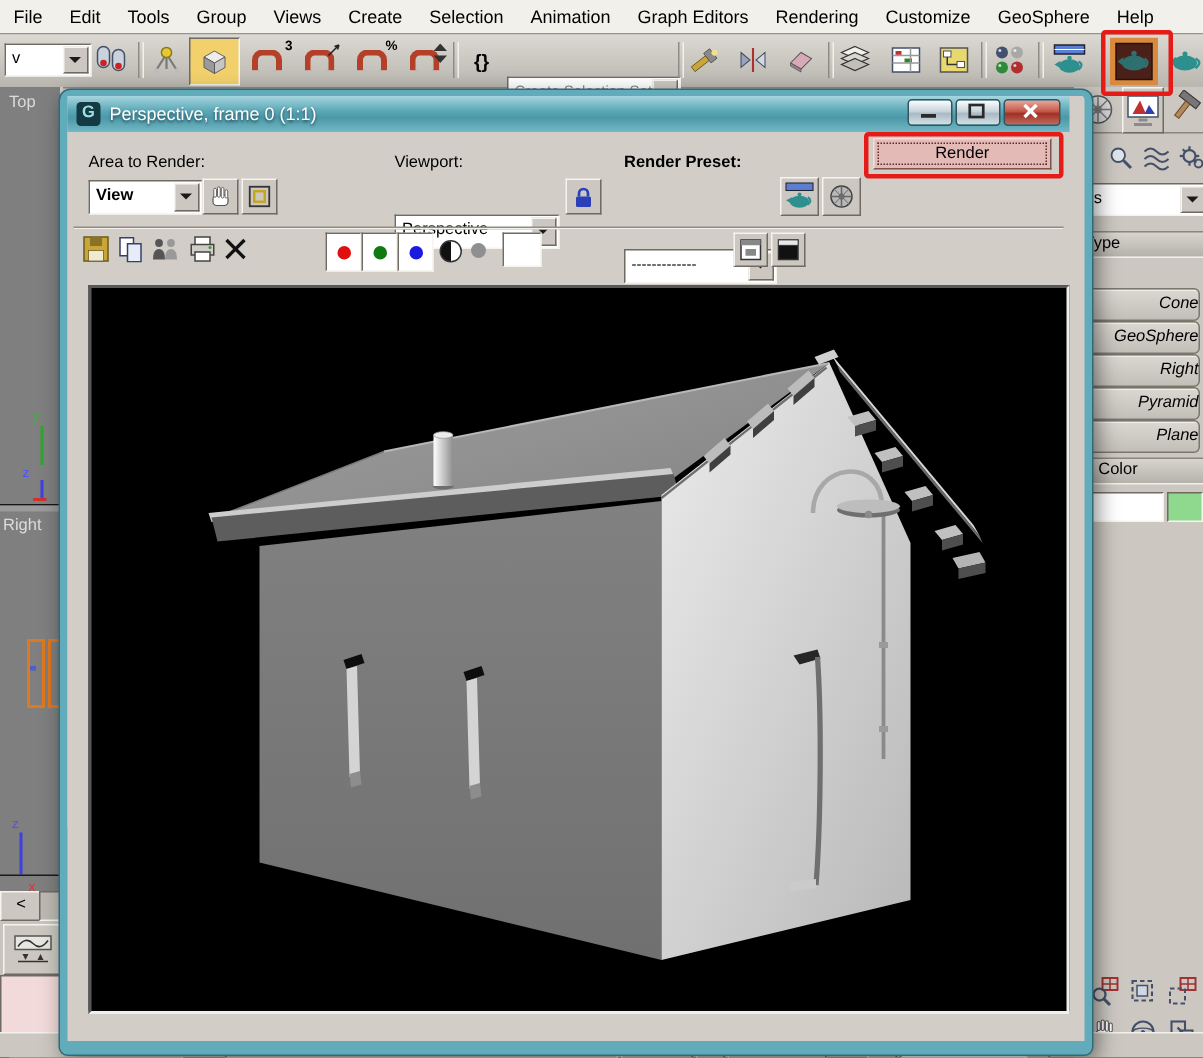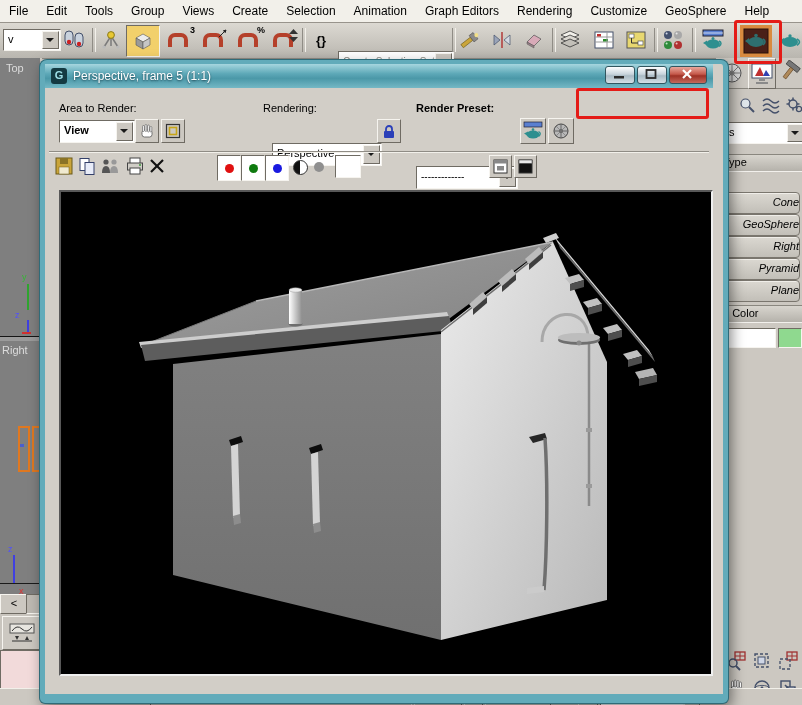--- a/index.html
+++ b/index.html
@@ -428,21 +428,21 @@
   </div>
   <div class="sbtn" style="left:684px;top:689px;width:14px;">
     <svg width="8" height="8">
         <circle cx="4" cy="4" r="3" fill="#c22"></circle>
       </svg>
   </div>
 
   <div id="dialog" class="abs">
     <div id="titlebar" class="abs">
       <span class="abs" style="left:6px;top:4px;width:16px;height:16px;border-radius:3px;background:#143a42;color:#9fe0e8;font-size:11px;font-weight:bold;text-align:center;line-height:15px;">G</span>
-      <span id="dlg-title" class="abs">Perspective, frame 5 (1:1)</span>
+      <span id="dlg-title" class="abs">Perspective, frame 0 (1:1)</span>
       <span class="wbtn" style="left:560px;width:28px;">
         <svg width="26" height="14">
             <rect x="8" y="9" width="10" height="2.5" fill="#2a2a2a"></rect>
           </svg>
       </span>
       <span class="wbtn" style="left:592px;width:28px;">
         <svg width="26" height="14">
             <rect x="8.5" y="3" width="9" height="8" fill="none" stroke="#2a2a2a" stroke-width="1.8"></rect>
           </svg>
       </span>
@@ -450,21 +450,21 @@
         <svg width="34" height="14">
             <line x1="13" y1="3" x2="21" y2="11" stroke="#fff" stroke-width="2.2"></line>
             <line x1="21" y1="3" x2="13" y2="11" stroke="#fff" stroke-width="2.2"></line>
           </svg>
       </span>
     </div>
 
     <div id="client" class="abs">
 
       <span class="abs lbl" style="left:14px;top:14px;">Area to Render:</span>
-      <span class="abs lbl" style="left:218px;top:14px;">Rendering:</span>
+      <span class="abs lbl" style="left:218px;top:14px;">Viewport:</span>
       <span class="abs lbl" style="left:371px;top:14px;font-weight:bold;">Render Preset:</span>
 
       <div class="combo abs" style="left:14px;top:32px;width:70px;height:21px;font-weight:bold;">
         <span>View</span>
         <span class="dar"></span>
       </div>
       <div class="abs raised" style="left:90px;top:31px;width:22px;height:22px;display:flex;align-items:center;justify-content:center;">
         <svg width="16" height="16">
             <rect x="3" y="7" width="10" height="7" rx="2.5" fill="#fff" stroke="#555" stroke-width=".8"></rect>
             <rect x="3.5" y="2.5" width="1.8" height="6" rx=".9" fill="#fff" stroke="#555" stroke-width=".6"></rect>
@@ -472,21 +472,21 @@
             <rect x="8.5" y="2" width="1.8" height="7" rx=".9" fill="#fff" stroke="#555" stroke-width=".6"></rect>
             <rect x="11" y="3.5" width="1.8" height="5.5" rx=".9" fill="#fff" stroke="#555" stroke-width=".6"></rect>
           </svg>
       </div>
       <div class="abs raised" style="left:116px;top:31px;width:22px;height:22px;display:flex;align-items:center;justify-content:center;">
         <svg width="16" height="16">
             <rect x="1.5" y="1.5" width="13" height="13" fill="none" stroke="#333" stroke-width="1.2"></rect>
             <rect x="4.5" y="4.5" width="7" height="7" fill="none" stroke="#c7a518" stroke-width="1.6"></rect>
           </svg>
       </div>
-      <div class="combo abs" style="left:218px;top:32px;width:104px;height:21px;margin-left:9px;">
+      <div class="combo abs" style="left:218px;top:32px;width:104px;height:21px;">
         <span>Perspective</span>
         <span class="dar"></span>
       </div>
       <div class="abs raised" style="left:332px;top:31px;width:22px;height:22px;display:flex;align-items:center;justify-content:center;">
         <svg width="14" height="15">
             <rect x="2" y="7" width="10" height="7" rx="1" fill="#2a3fb8"></rect>
             <path d="M4,7 V5 a3,3 0 0 1 6,0 V7" fill="none" stroke="#2a3fb8" stroke-width="1.8"></path>
           </svg>
       </div>
       <div class="combo abs" style="left:371px;top:32px;width:96px;height:21px;font-size:10px;">
@@ -506,20 +506,21 @@
         <svg width="18" height="18">
             <circle cx="9" cy="9" r="7" fill="#b8b8b8" stroke="#444"></circle>
             <circle cx="9" cy="9" r="2" fill="#666"></circle>
             <line x1="9" y1="2" x2="9" y2="16" stroke="#666"></line>
             <line x1="2" y1="9" x2="16" y2="9" stroke="#666"></line>
             <line x1="4" y1="4" x2="14" y2="14" stroke="#777" stroke-width=".7"></line>
             <line x1="14" y1="4" x2="4" y2="14" stroke="#777" stroke-width=".7"></line>
           </svg>
       </div>
 
+      <div id="render-btn" class="abs" style="left:537px;top:4px;width:117px;height:19px;">Render</div>
       <div class="abs redbox" style="left:531px;top:0;width:127px;height:25px;"></div>
       <div class="combo abs" style="left:536px;top:34px;width:120px;height:20px;">
         <span>Production</span>
         <span class="dar"></span>
       </div>
 
       <div class="abs" style="left:4px;top:63px;width:660px;height:1px;background:#8f8c85;border-bottom:1px solid #f2f0ea;"></div>
 
       <span class="abs" style="left:10px;top:69px;">
         <svg width="18" height="18">

